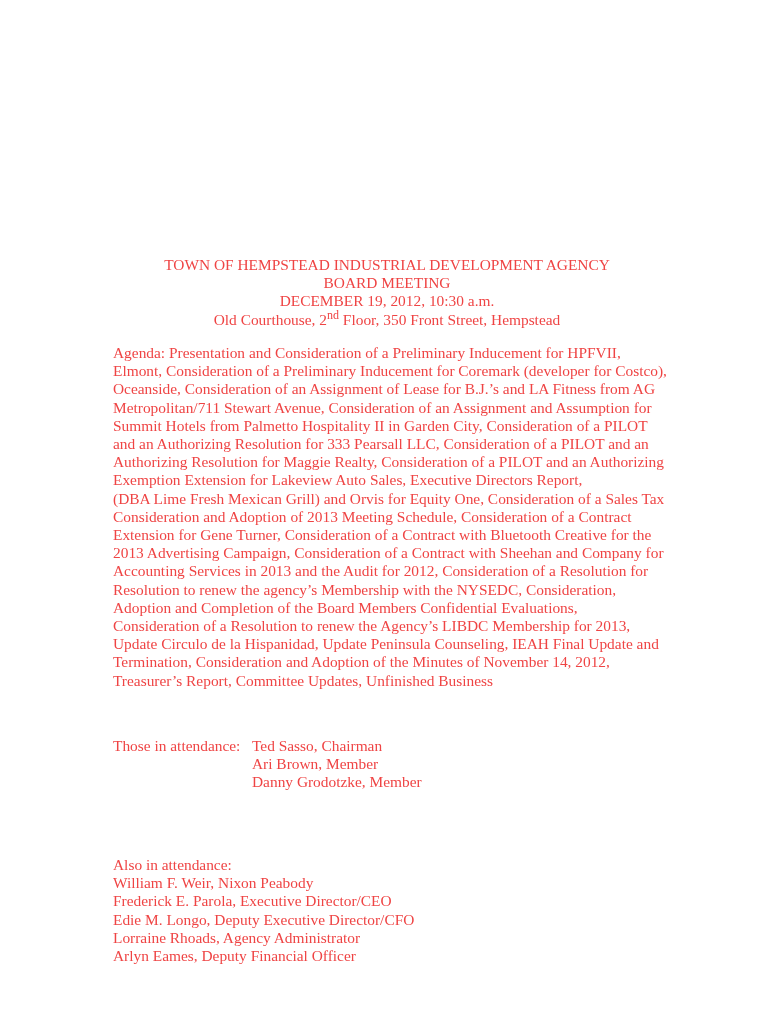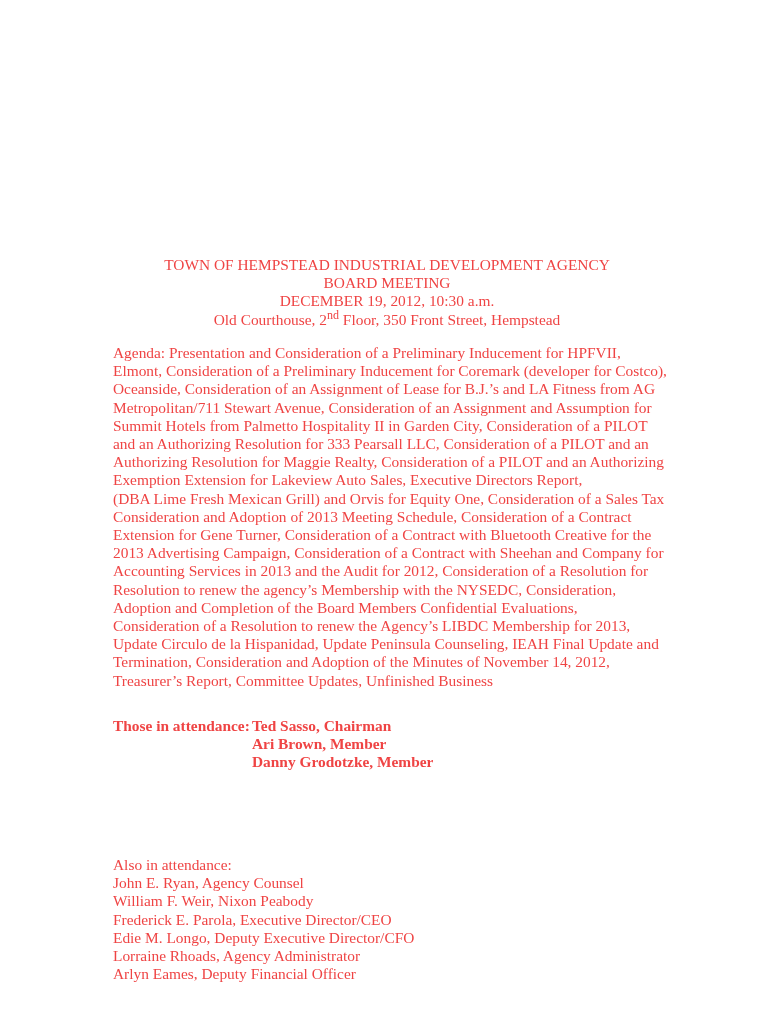--- a/index.html
+++ b/index.html
@@ -39,21 +39,21 @@
   }
   .agenda-line {
     white-space: nowrap;
   }
   .attendance-block {
     position: absolute;
     left: 113px;
     display: flex;
     align-items: flex-start;
   }
-  .attendance-block.those { top: 717px; font-weight: bold; }
+  .attendance-block.those { top: 737px; }
   .attendance-block.also  { top: 856px; flex-direction: column; }
   .attendance-label {
     width: 139px;
     flex: none;
     white-space: nowrap;
   }
   .attendee-line {
     white-space: nowrap;
   }
 </style>
@@ -96,21 +96,20 @@
     <div>
       <div class="attendee-line">Ted Sasso, Chairman</div>
       <div class="attendee-line">Ari Brown, Member</div>
       <div class="attendee-line">Danny Grodotzke, Member</div>
     </div>
   </div>
 
   <div class="attendance-block also">
     <div class="attendance-label">Also in attendance:</div>
     <div>
-      <div class="attendee-line">John E. Ryan, Agency Counsel</div>
       <div class="attendee-line">William F. Weir, Nixon Peabody</div>
       <div class="attendee-line">Frederick E. Parola, Executive Director/CEO</div>
       <div class="attendee-line">Edie M. Longo, Deputy Executive Director/CFO</div>
       <div class="attendee-line">Lorraine Rhoads, Agency Administrator</div>
       <div class="attendee-line">Arlyn Eames, Deputy Financial Officer</div>
     </div>
   </div>
 
 </div>
 

